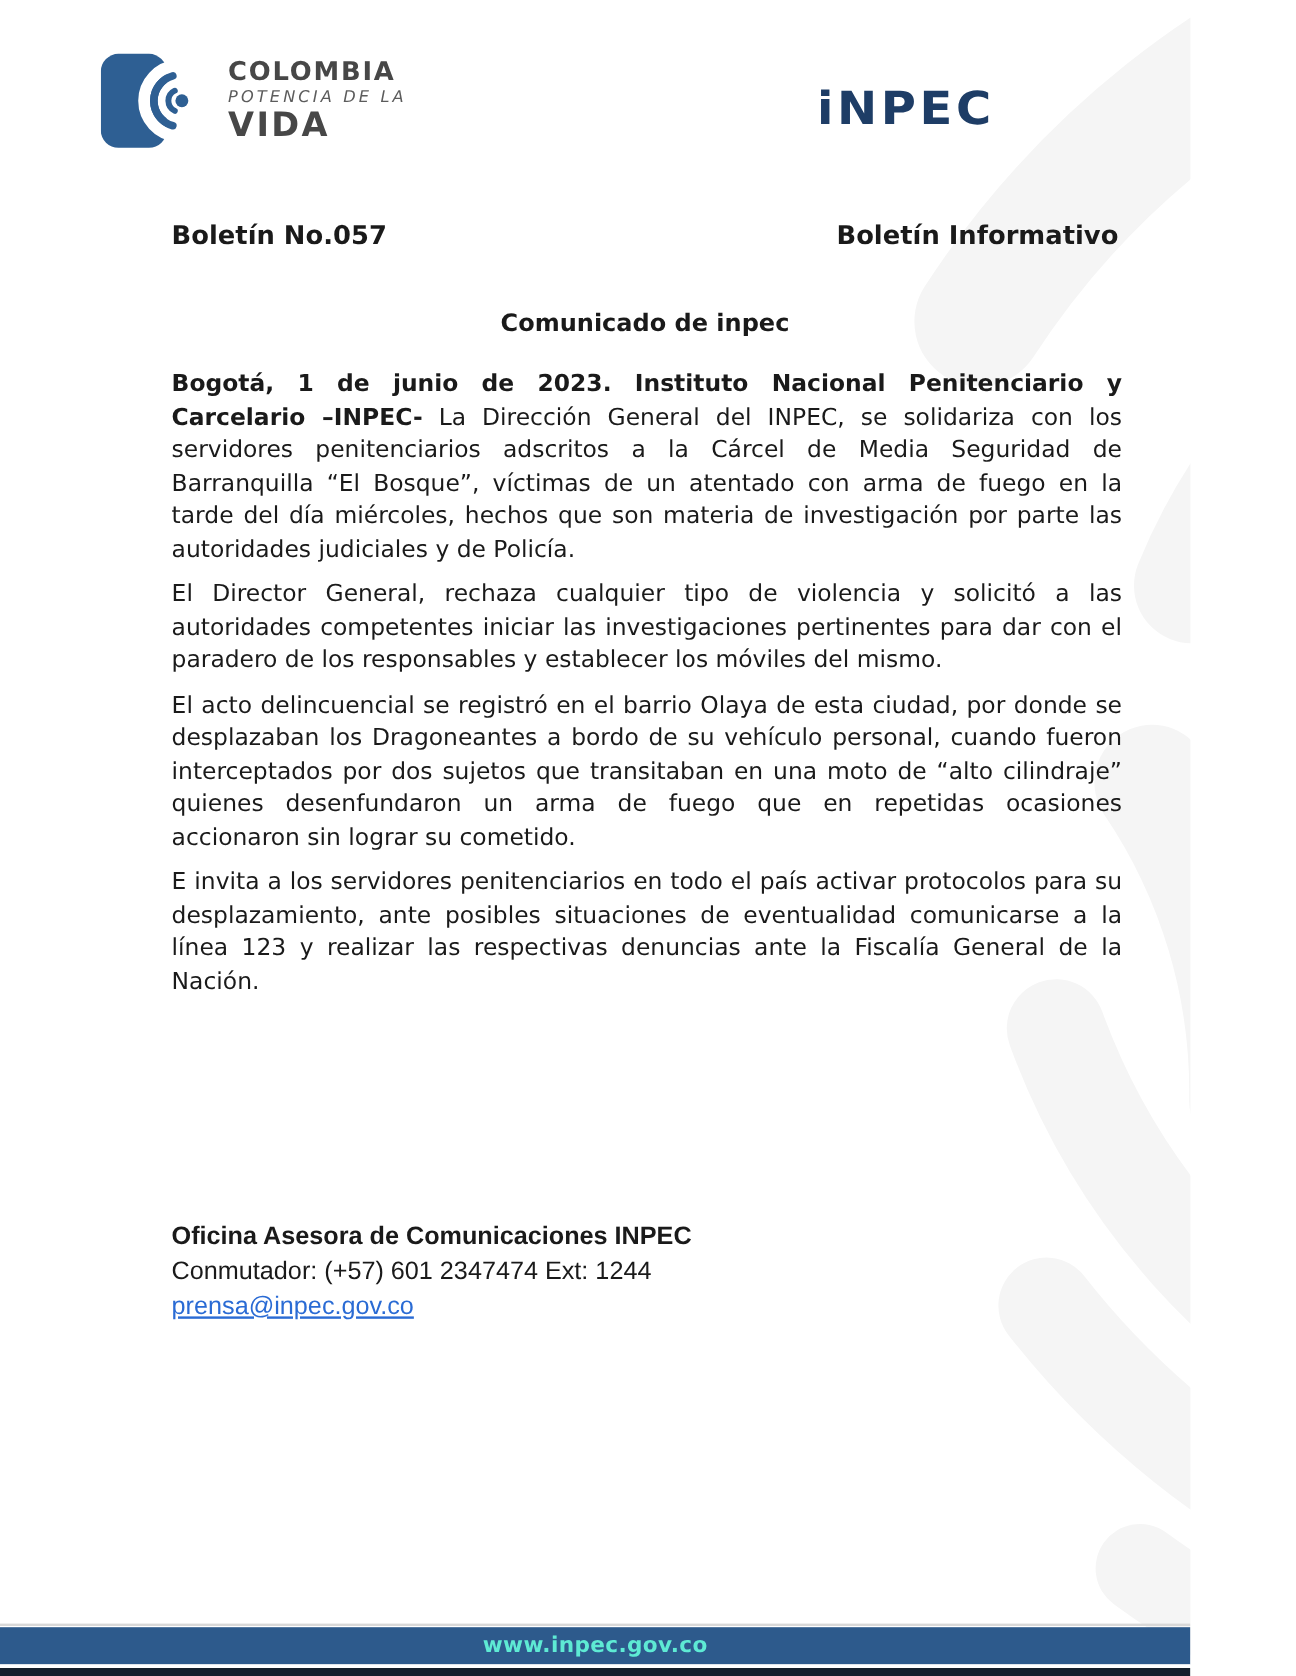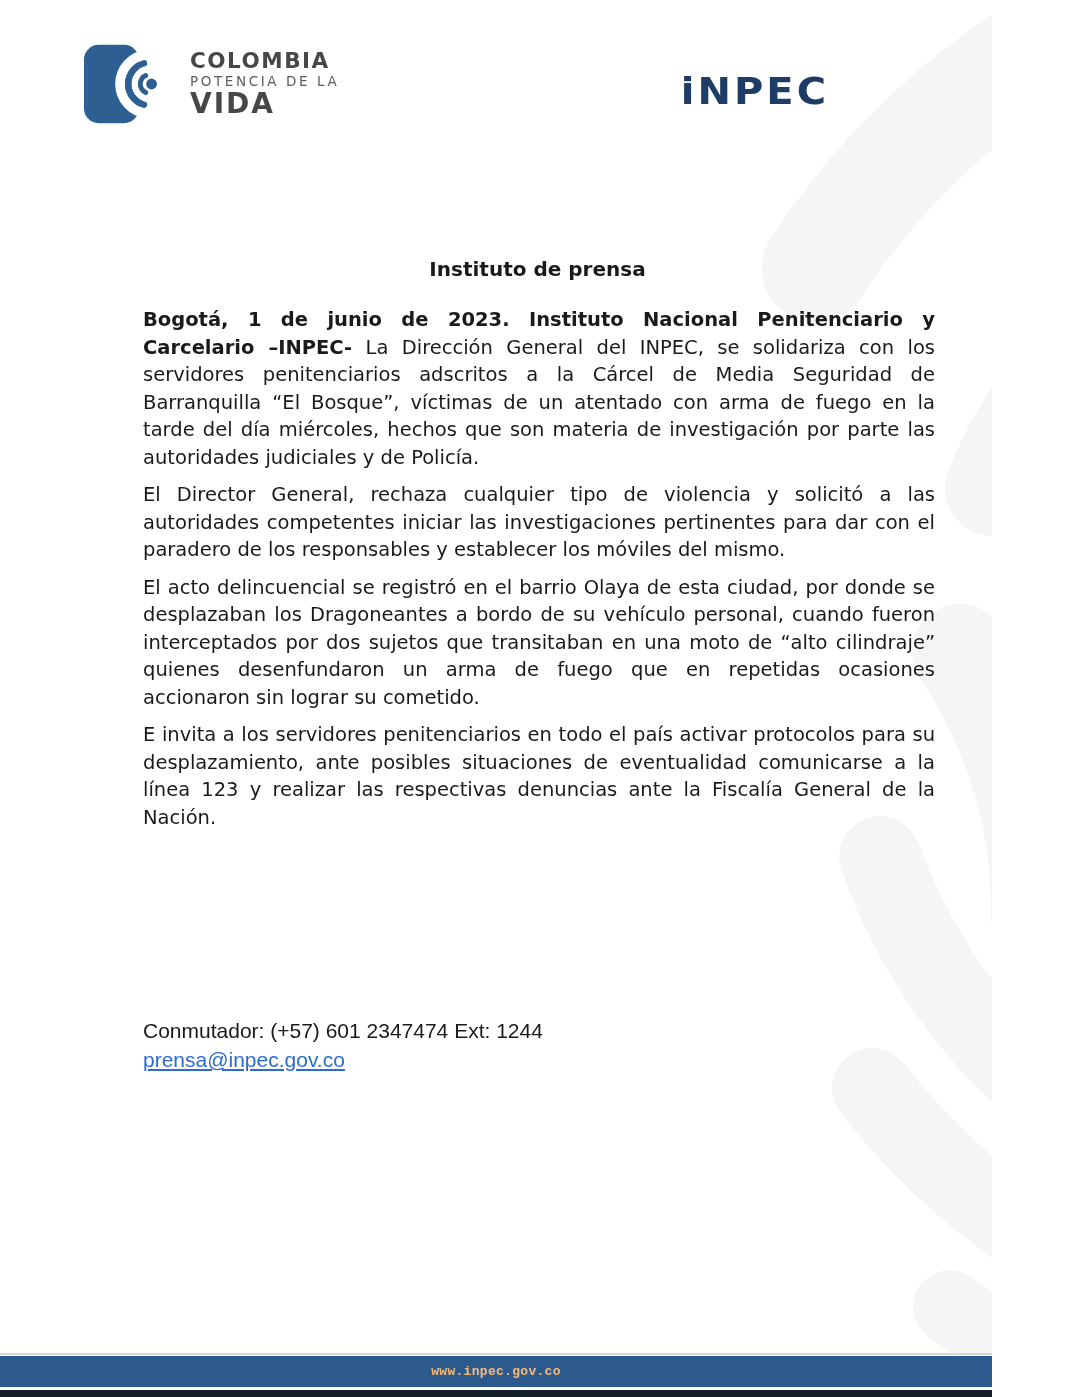--- a/index.html
+++ b/index.html
@@ -19,21 +19,21 @@
     position:relative;width:992px;height:1397px;background:#fff;overflow:hidden;
     font-family:"DejaVu Sans", sans-serif;color:var(--text-dark);
   }
   
   .watermark{position:absolute;inset:0;z-index:0;}
   .wm-arc{fill:none;stroke:var(--watermark);stroke-linecap:round;}
   
   .logo-colombia{position:absolute;left:84px;top:42px;display:flex;align-items:center;gap:12px;z-index:2;}
   .logo-colombia .txt{display:flex;flex-direction:column;line-height:1;}
   .logo-l1{font-size:21.5px;font-weight:700;letter-spacing:1.5px;color:var(--logo-gray);}
-  .logo-l2{font-size:13.5px;font-weight:500;letter-spacing:2.6px;color:var(--logo-gray-light);margin-top:3px;}
+  .logo-l2{font-size:13.5px;font-weight:500;letter-spacing:2.6px;color:var(--logo-gray-light);margin-top:3px;font-style:italic;}
   .logo-l3{font-size:28px;font-weight:800;letter-spacing:2px;color:var(--logo-gray);margin-top:2px;}
   .logo-inpec{
     position:absolute;right:163px;top:68px;z-index:2;
     font-size:40px;font-weight:800;letter-spacing:3px;color:var(--inpec-navy);
     transform:scaleY(0.95);
   }
   
   .bulletin-row{
     position:absolute;left:143px;width:789px;top:184px;display:flex;
     justify-content:space-between;font-size:21.5px;font-weight:700;z-index:2;
@@ -55,21 +55,21 @@
     font-family:"Liberation Sans", sans-serif;font-size:21px;line-height:29px;
   }
   .contact .office{font-weight:700;}
   .contact a{color:var(--link-blue);}
   
   .hairline{position:absolute;left:0;right:0;top:1353px;height:2px;background:#D8D8D8;z-index:3;}
   .blue-bar{
     position:absolute;left:0;right:0;top:1356px;height:31px;background:var(--bar-blue);z-index:3;
     display:flex;align-items:center;justify-content:center;
   }
-  .blue-bar .url{color:#fdba74;font-size:13px;font-weight:700;letter-spacing:0.3px;font-family:Liberation Mono, monospace;}
+  .blue-bar .url{color:#5eead4;font-size:18px;font-weight:700;letter-spacing:0.3px;}
   .white-line{position:absolute;left:0;right:0;top:1387px;height:3px;background:#fff;z-index:3;}
   .dark-strip{position:absolute;left:0;right:0;top:1390px;height:7px;background:var(--bottom-strip);z-index:3;}
   .page-number{
     position:absolute;right:22px;top:1314px;z-index:4;
     font-size:56px;font-style:italic;font-weight:400;color:var(--page-num);opacity:0.8;
     letter-spacing:2px;
   }
 </style>
 </head>
 <body>
@@ -96,39 +96,44 @@
     </svg>
     <div class="txt">
       <span class="logo-l1">COLOMBIA</span>
       <span class="logo-l2">POTENCIA DE LA</span>
       <span class="logo-l3">VIDA</span>
     </div>
   </div>
 
   <div class="logo-inpec">iNPEC</div>
 
+  <div class="bulletin-row">
+    <span>Boletín No.057</span>
+    <span>Boletín Informativo</span>
+  </div>
 
-  <h1 class="doc-title">Instituto de prensa</h1>
+  <h1 class="doc-title">Comunicado de inpec</h1>
 
   <main class="body-text">
     <p>
       <strong>Bogotá, 1 de junio de 2023. Instituto Nacional Penitenciario y Carcelario –INPEC-</strong><span> La Dirección General del INPEC, se solidariza con los servidores penitenciarios adscritos a la Cárcel de Media Seguridad de Barranquilla “El Bosque”, víctimas de un atentado con arma de fuego en la tarde del día miércoles, hechos que son materia de investigación por parte las autoridades judiciales y de Policía.</span>
     </p>
     <p>
       <span>El Director General, rechaza cualquier tipo de violencia y solicitó a las autoridades competentes iniciar las investigaciones pertinentes para dar con el paradero de los responsables y establecer los móviles del mismo.</span>
     </p>
     <p>
       <span>El acto delincuencial se registró en el barrio Olaya de esta ciudad, por donde se desplazaban los Dragoneantes a bordo de su vehículo personal, cuando fueron interceptados por dos sujetos que transitaban en una moto de “alto cilindraje” quienes desenfundaron un arma de fuego que en repetidas ocasiones accionaron sin lograr su cometido.</span>
     </p>
     <p>
       <span>E invita a los servidores penitenciarios en todo el país activar protocolos para su desplazamiento, ante posibles situaciones de eventualidad comunicarse a la línea 123 y realizar las respectivas denuncias ante la Fiscalía General de la Nación.</span>
     </p>
   </main>
 
   <address class="contact">
+    <div class="office">Oficina Asesora de Comunicaciones INPEC</div>
     <div>Conmutador: (+57) 601 2347474 Ext: 1244</div>
     <div><a href="#">prensa@inpec.gov.co</a></div>
   </address>
 
   <div class="hairline"></div>
   <div class="blue-bar">
     <span class="url">www.inpec.gov.co</span>
   </div>
   <div class="white-line"></div>
   <div class="dark-strip"></div>

